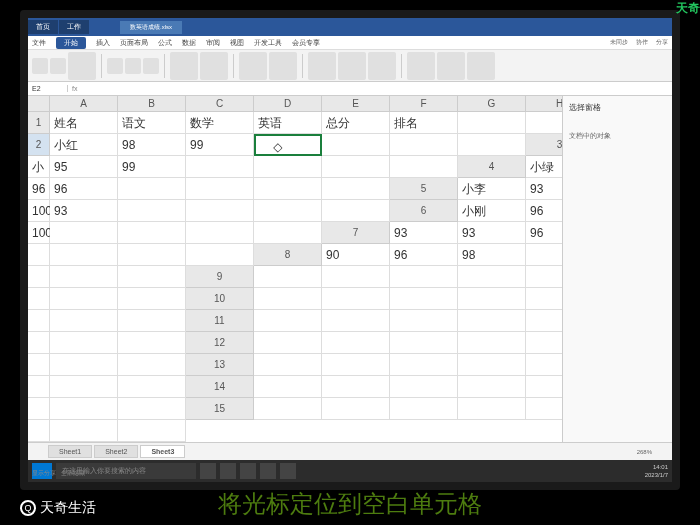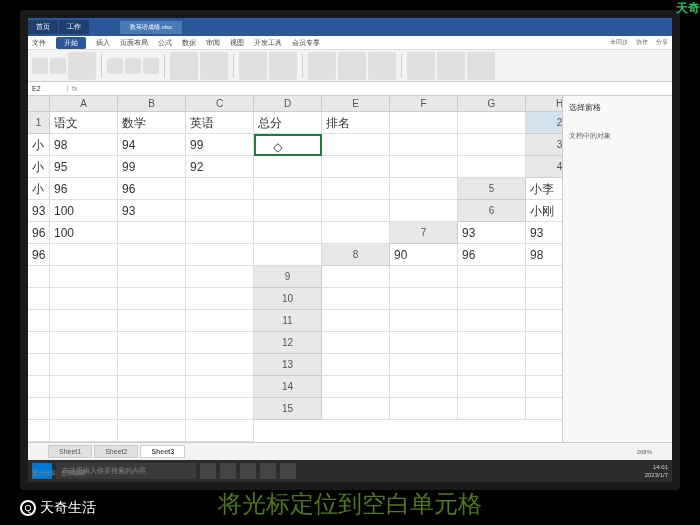--- a/index.html
+++ b/index.html
@@ -112,43 +112,42 @@
   <div class="hdr">A</div>
   <div class="hdr">B</div>
   <div class="hdr">C</div>
   <div class="hdr">D</div>
   <div class="hdr">E</div>
   <div class="hdr">F</div>
   <div class="hdr">G</div>
   <div class="hdr">H</div>
 
   <div class="rownum">1</div>
+  <div class="cell txt">姓名</div>
   <div class="cell txt">语文</div>
   <div class="cell txt">数学</div>
   <div class="cell txt">英语</div>
   <div class="cell txt">总分</div>
   <div class="cell txt">排名</div>
   <div class="cell"></div>
   <div class="cell"></div>
 
   <div class="rownum sel">2</div>
   <div class="cell txt">小红</div>
   <div class="cell num">98</div>
-  <div class="cell num">94</div>
   <div class="cell num">99</div>
   <div class="cell selected">&nbsp;&nbsp;&nbsp;&nbsp;◇</div>
   <div class="cell"></div>
   <div class="cell"></div>
   <div class="cell"></div>
 
   <div class="rownum">3</div>
   <div class="cell txt">小明</div>
   <div class="cell num">95</div>
   <div class="cell num">99</div>
-  <div class="cell num">92</div>
   <div class="cell"></div>
           <div class="cell"></div>
           <div class="cell"></div>
           <div class="cell"></div>
 
   <div class="rownum">4</div>
   <div class="cell txt">小绿</div>
   <div class="cell num">96</div>
   <div class="cell num">96</div>
   <div class="cell"></div>

